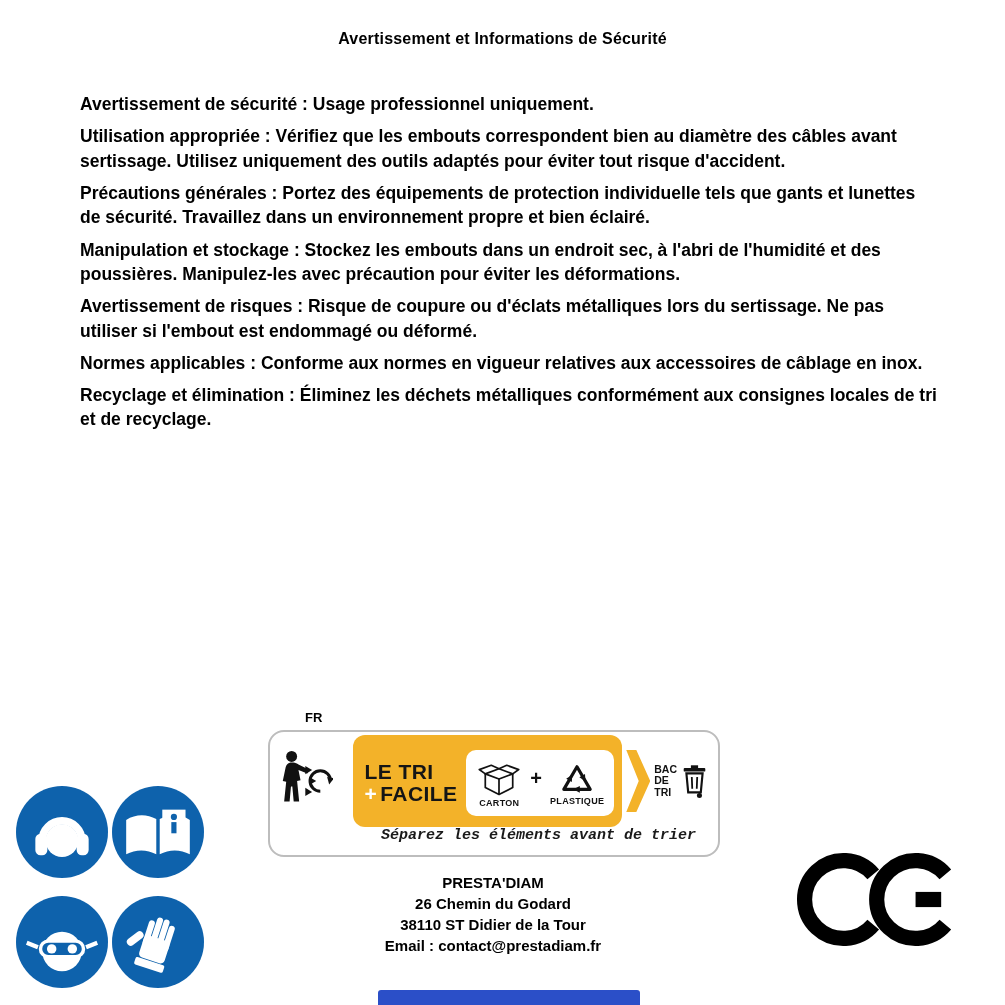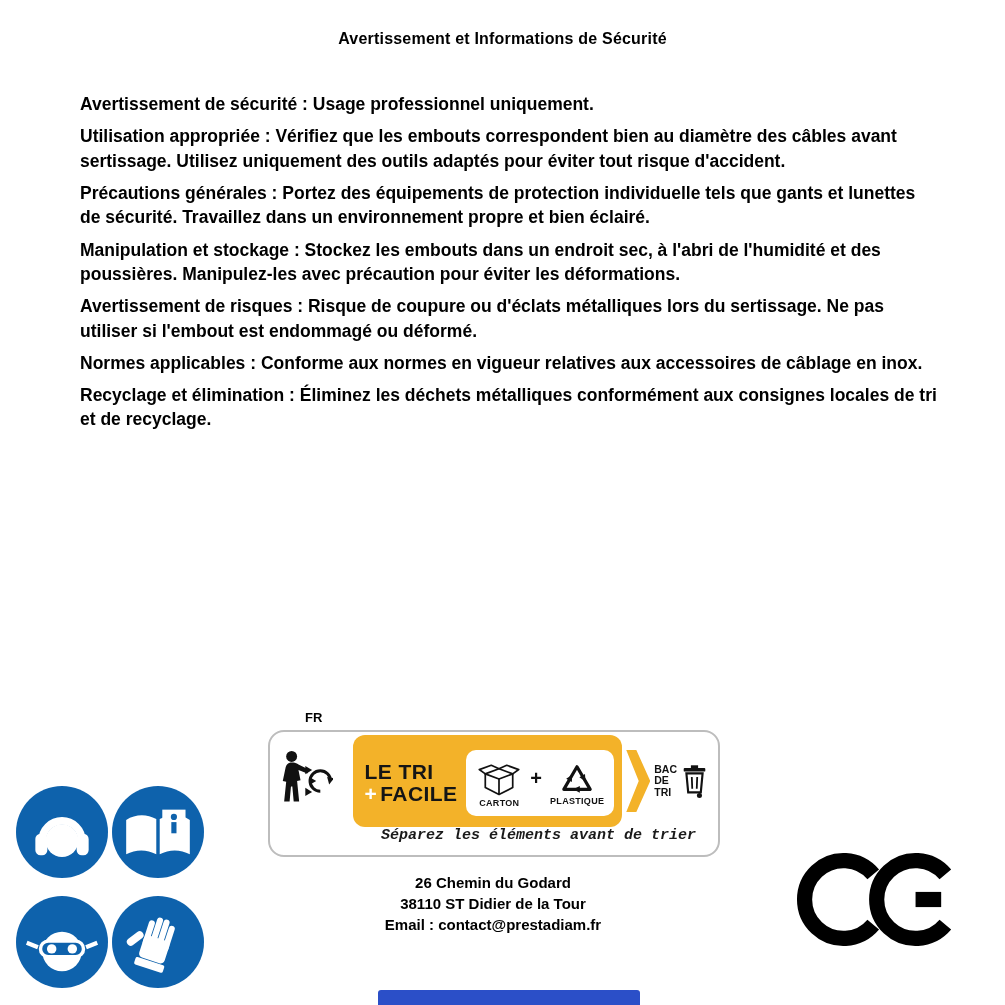--- a/index.html
+++ b/index.html
@@ -169,20 +169,21 @@
           <path d="M6 10 L24 10 L22 31 L8 31 Z" fill="none" stroke="#111" stroke-width="2.4"></path>
           <path d="M12 14 L12.5 27 M18 14 L17.5 27" stroke="#111" stroke-width="2"></path>
           <circle cx="20.5" cy="34.5" r="2.8" fill="#111"></circle>
         </svg>
       </div>
     </div>
     <div class="tagline">Séparez les éléments avant de trier</div>
   </div>
 
   <div class="responsible">
+    <div>PRESTA'DIAM</div>
     <div>26 Chemin du Godard</div>
     <div>38110 ST Didier de la Tour</div>
     <div>Email : contact@prestadiam.fr</div>
   </div>
 
   <svg class="ce" viewBox="0 0 176 100" width="167" height="95">
     <path d="M 81.4 23.6 A 41 41 0 1 0 81.4 76.4" fill="none" stroke="#000" stroke-width="16"></path>
     <path d="M 157.4 23.6 A 41 41 0 1 0 157.4 76.4" fill="none" stroke="#000" stroke-width="16"></path>
     <path d="M 126 50 L 153 50" stroke="#000" stroke-width="16"></path>
   </svg>

